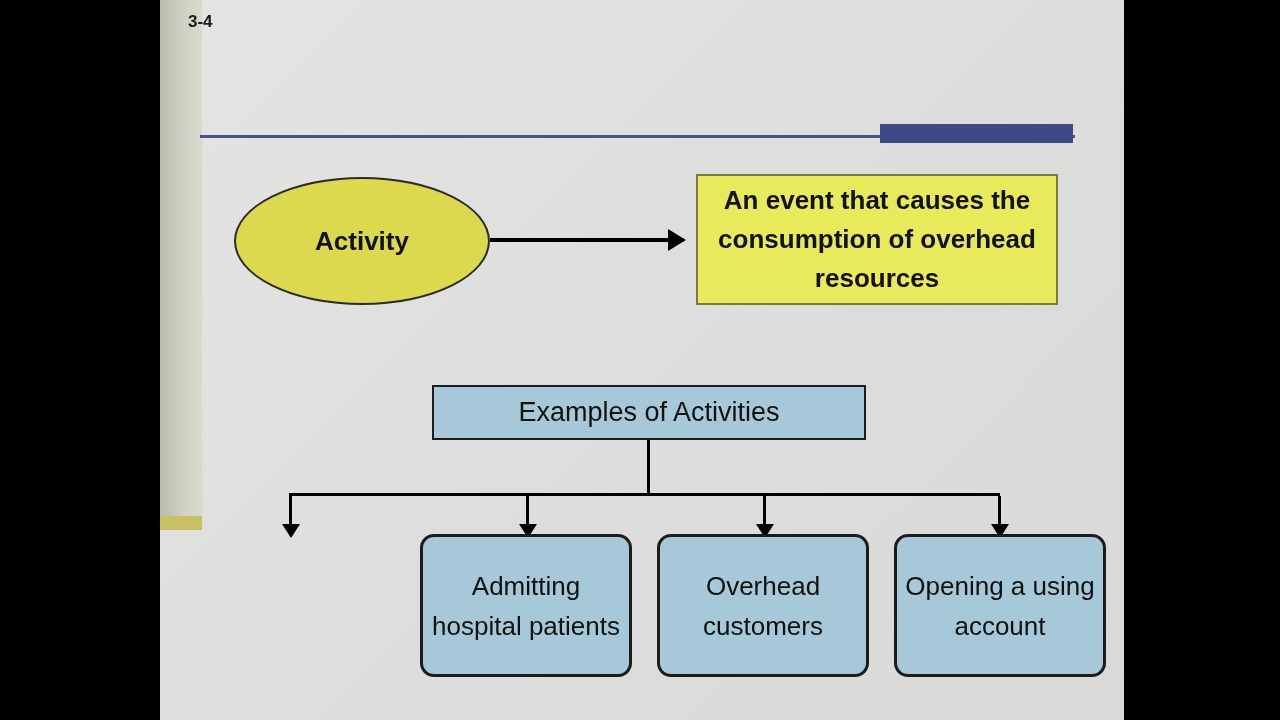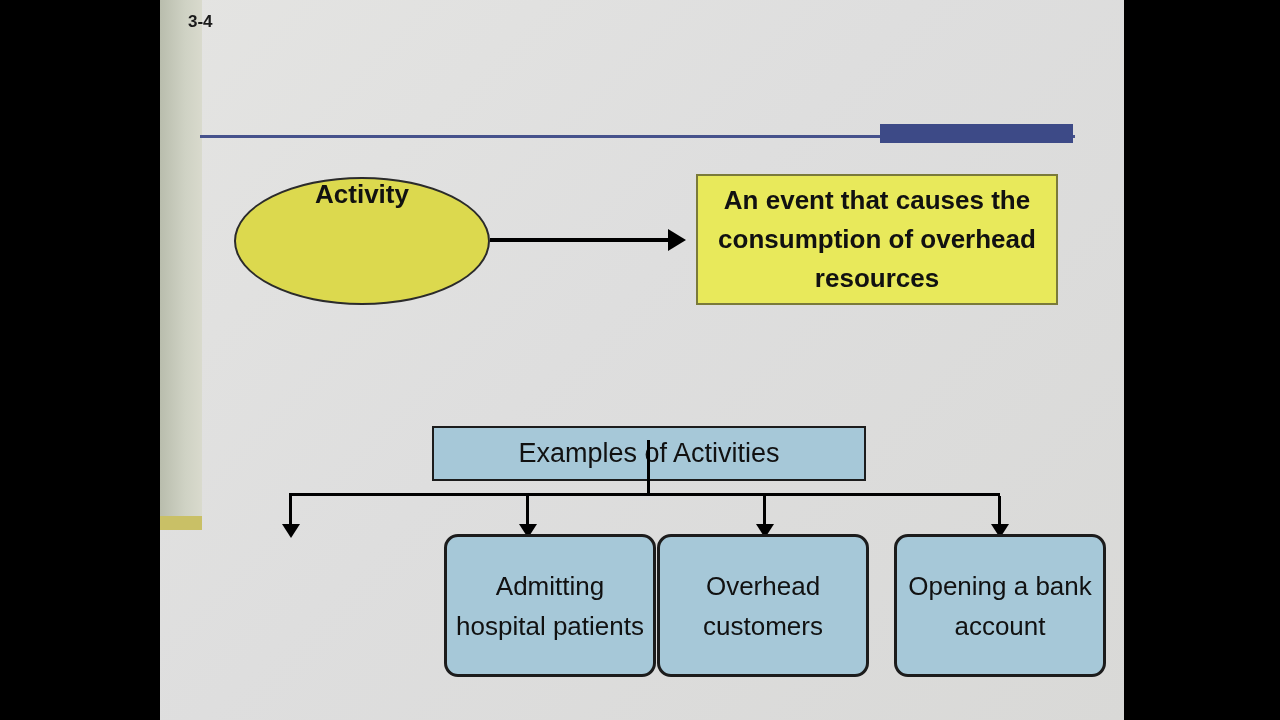--- a/index.html
+++ b/index.html
@@ -90,20 +90,21 @@
   #activity-ellipse {
     position: absolute;
     left: 74px;
     top: 177px;
     width: 256px;
     height: 128px;
     border-radius: 50%;
     background: #dcd94e;
     border: 2px solid #2b2b2b;
     display: flex;
+    align-items: center;
     justify-content: center;
     box-sizing: border-box;
   }
   #activity-ellipse span {
     font-size: 26px;
     font-weight: bold;
     color: #111;
   }
 
   
@@ -154,21 +155,20 @@
     left: 272px;
     top: 385px;
     width: 434px;
     height: 55px;
     background: #a6c8d8;
     border: 2px solid #1c1c1c;
     box-sizing: border-box;
     display: flex;
     align-items: center;
     justify-content: center;
-    margin-top: 41px;
   }
   #examples-box span {
     font-size: 27px;
     color: #111;
   }
 
   
   .conn {
     position: absolute;
     background: #000;
@@ -208,21 +208,21 @@
     justify-content: center;
     text-align: center;
   }
   .example-box span {
     font-size: 26px;
     color: #111;
     line-height: 40px;
     padding: 0 4px;
   }
   #example-1 { left: 24px; }
-  #example-2 { left: 260px; margin-left: 24px; }
+  #example-2 { left: 260px; }
   #example-3 { left: 497px; }
   #example-4 { left: 734px; }
 </style>
 </head>
 <body>
 
 <div id="slide-stage">
 
   <div id="slide-canvas">
 
@@ -263,17 +263,17 @@
     <div class="conn-arrow" id="arrow-3"></div>
     <div class="conn-arrow" id="arrow-4"></div>
 
     <div class="example-box" id="example-2">
       <span>Admitting hospital patients</span>
     </div>
     <div class="example-box" id="example-3">
       <span>Overhead customers</span>
     </div>
     <div class="example-box" id="example-4">
-      <span>Opening a bank account</span>
+      <span>Opening a using account</span>
     </div>
 
   </div>
 </div>
 
 </body></html>

